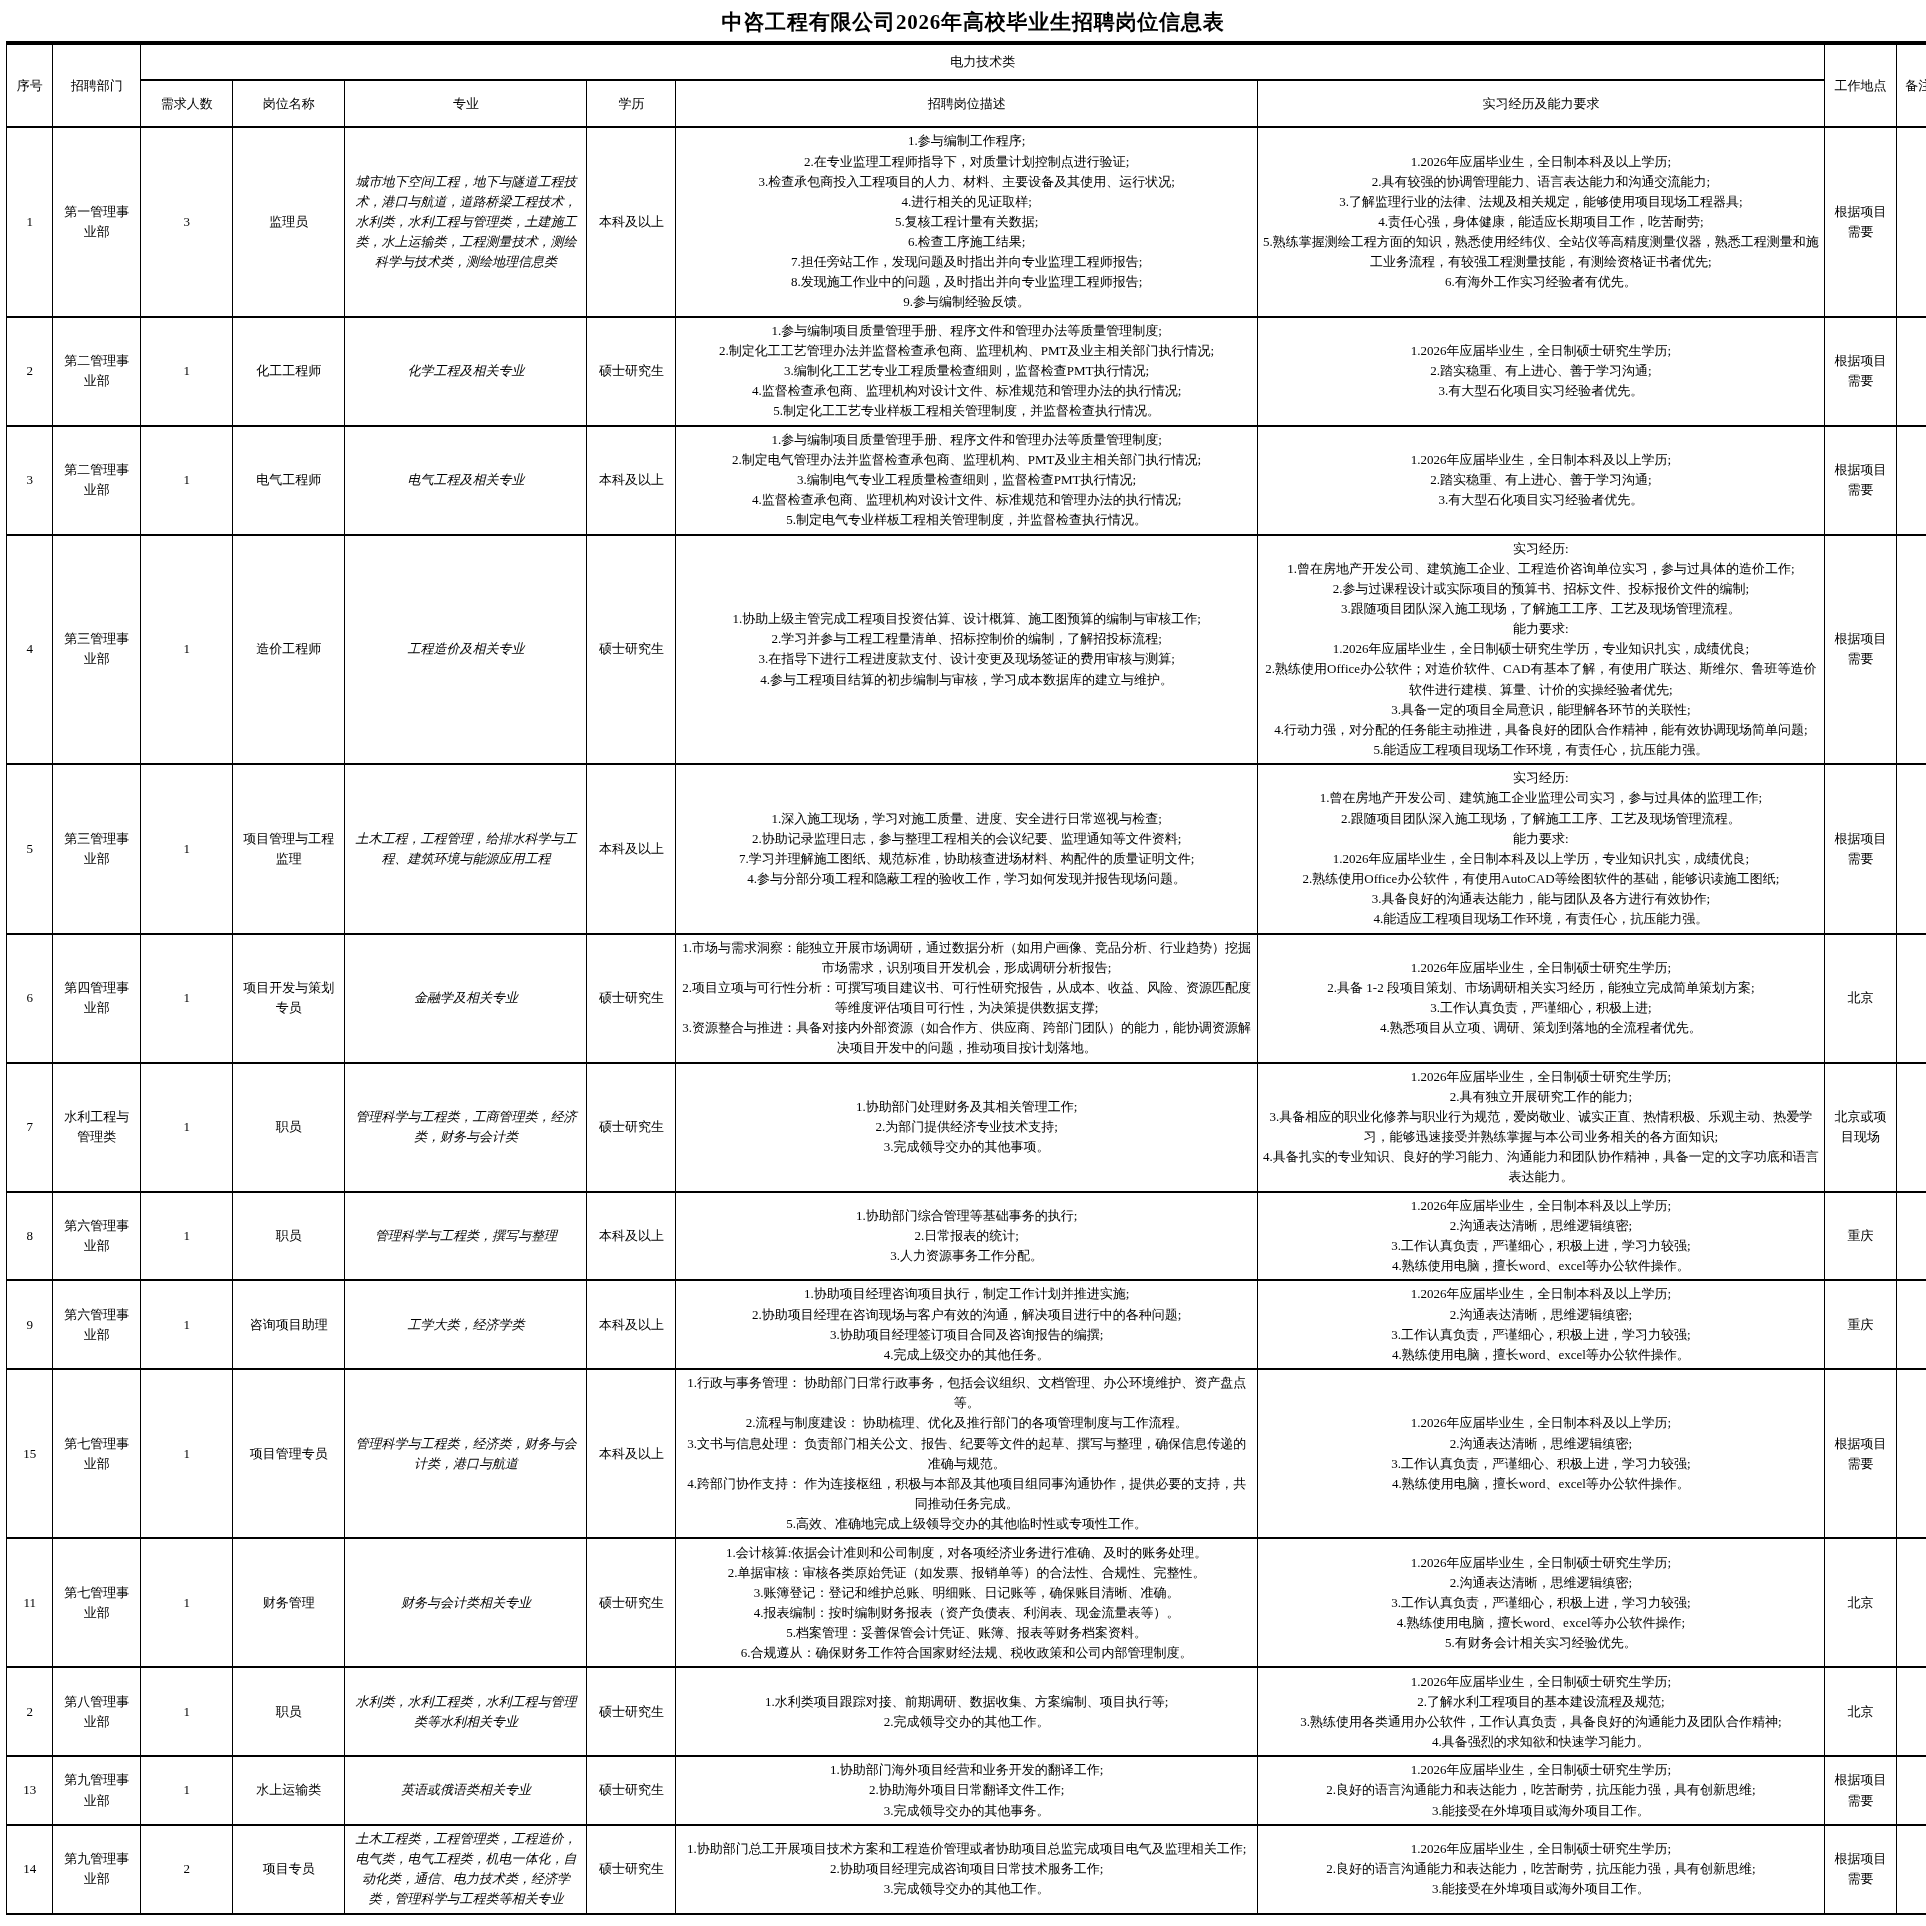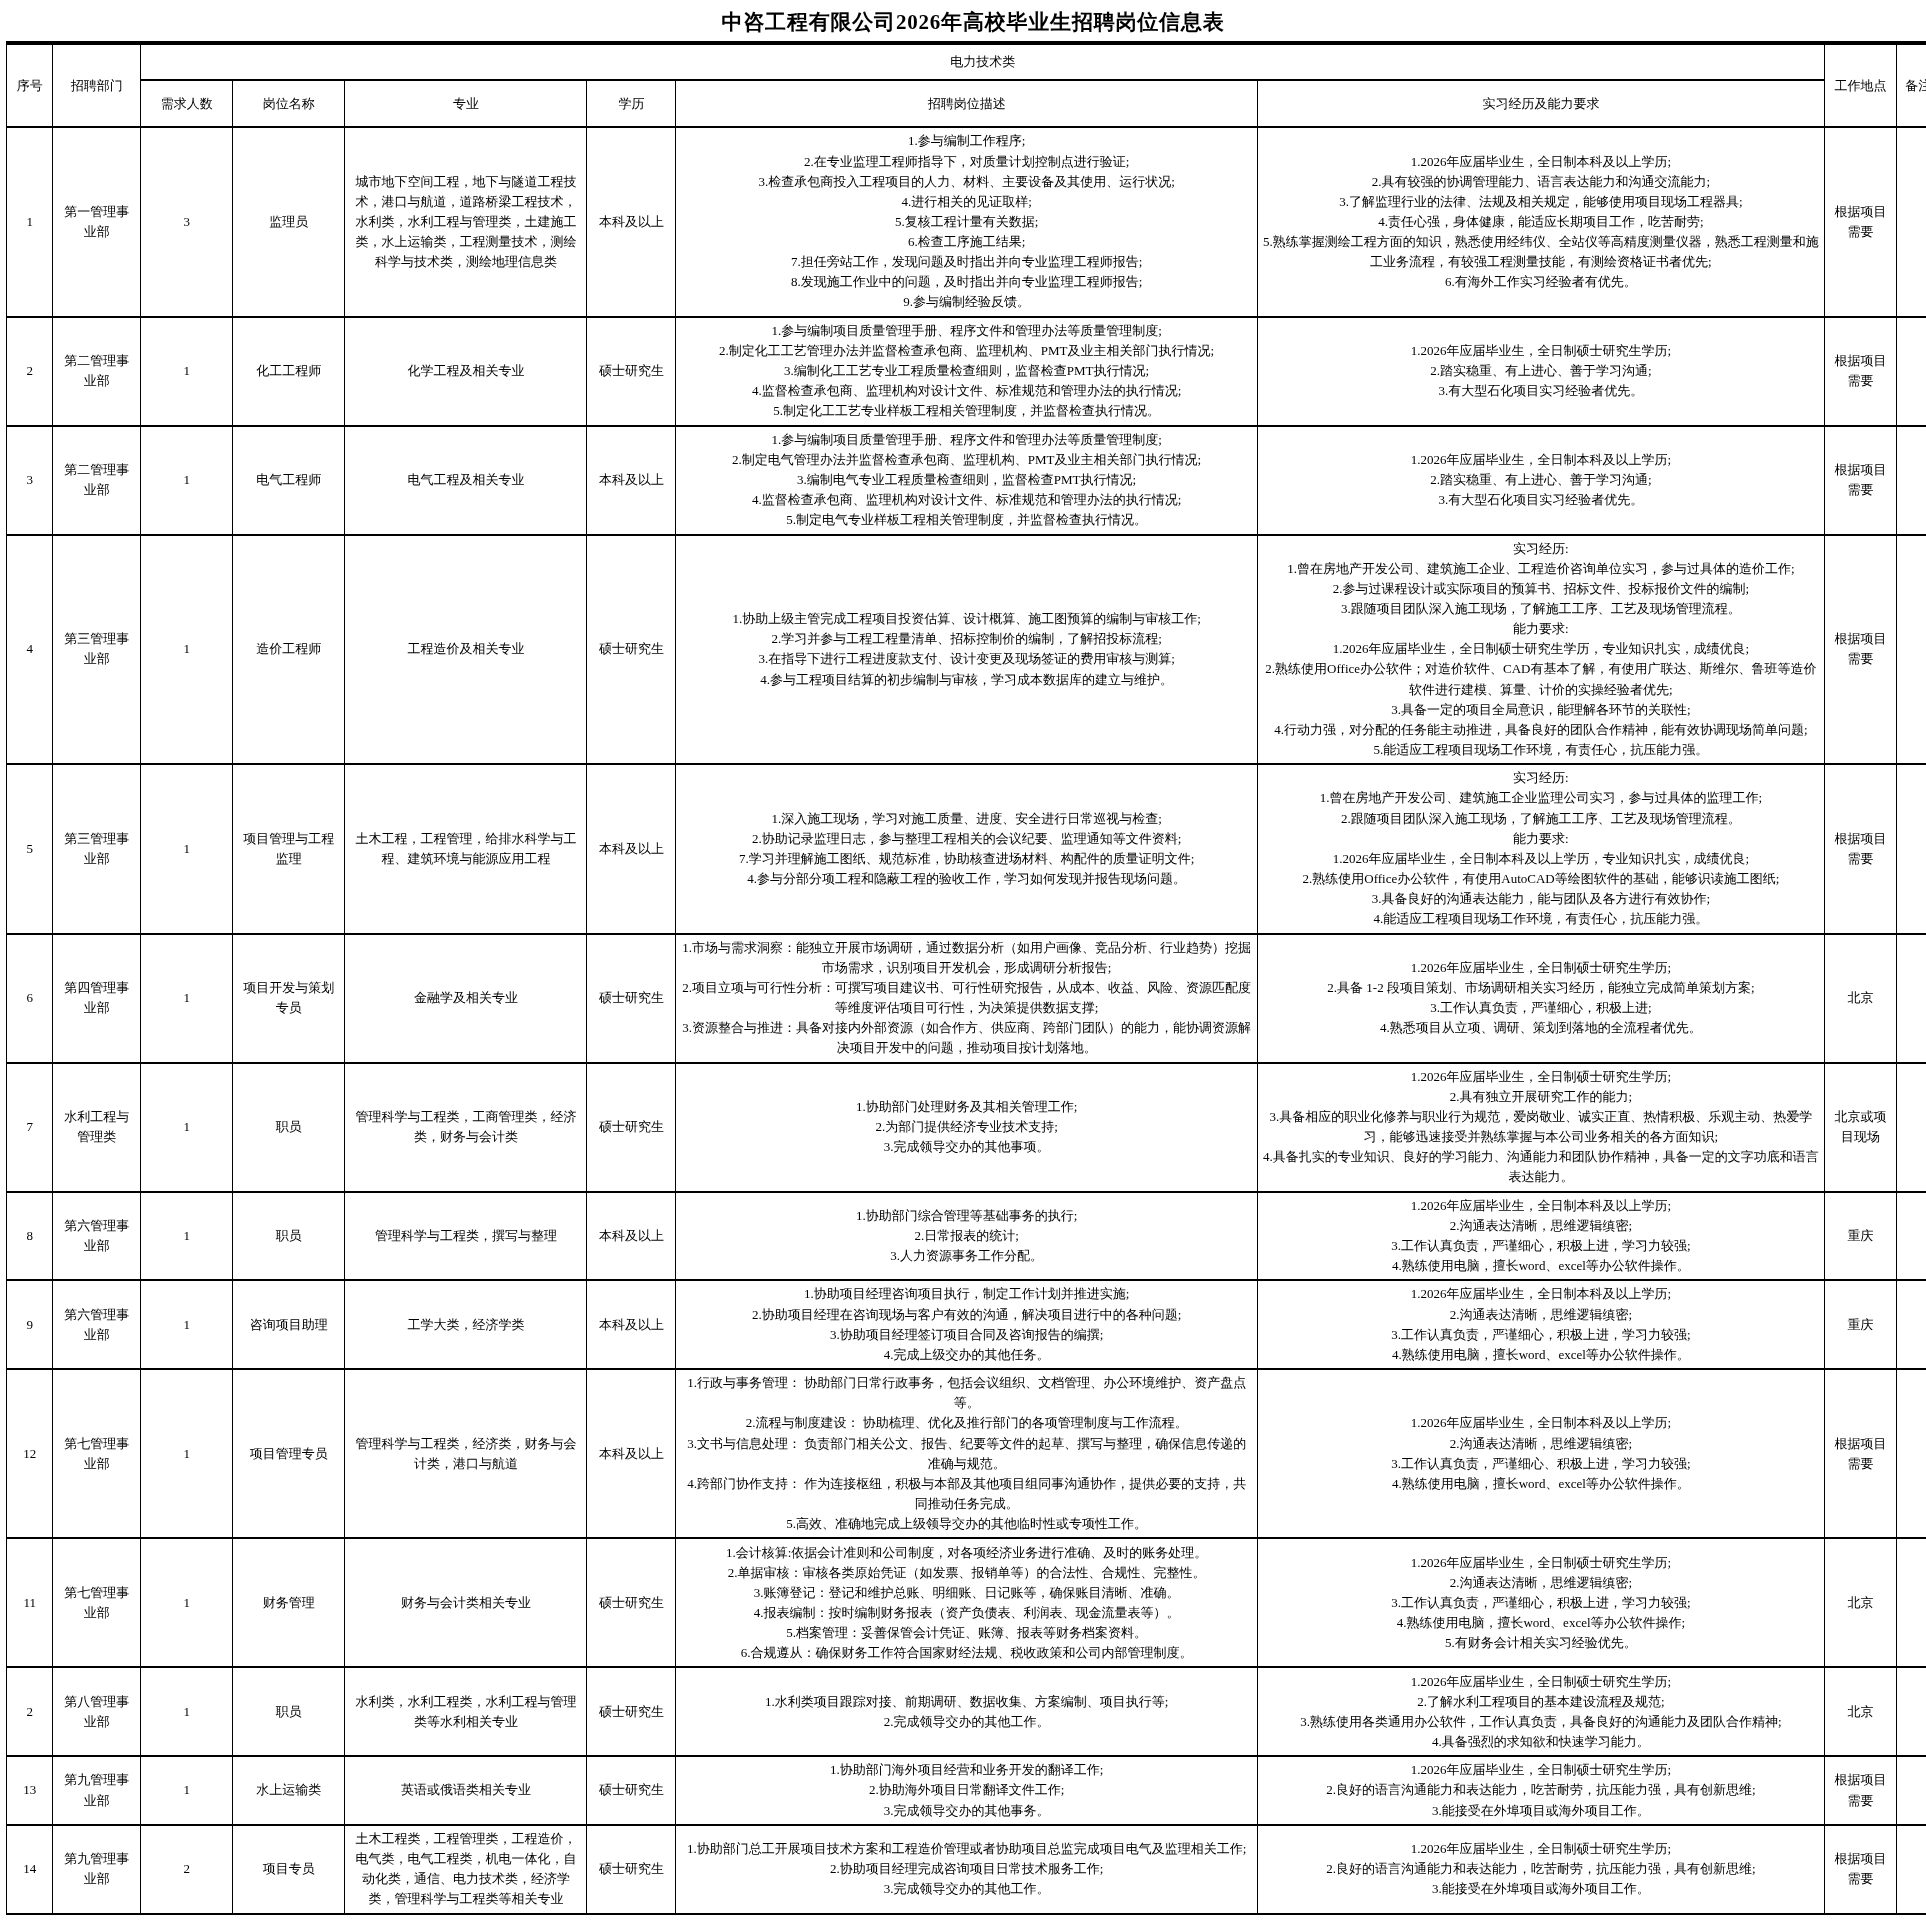--- a/index.html
+++ b/index.html
@@ -9,21 +9,21 @@
   table.jobs td,table.jobs th{
     border-left:1.2px solid #000;border-right:1.2px solid #000;
     border-top:2.7px solid #000;border-bottom:2.7px solid #000;
     padding:3.1px 4.6px;text-align:center;vertical-align:middle;
     font-weight:normal;line-height:1.55;word-break:break-all;
   }
   table.jobs{border-top:4.2px solid #000;}
   .hdr-group{height:37px;}
   .hdr-sub th{height:39px;}
   td.lt{text-align:left;white-space:pre-line;line-height:1.62;padding:3.9px 5.4px;}
-  td.major{white-space:normal;}
+  td.major{white-space:normal;font-style:italic;}
   .c-seq{width:46px;}.c-dept{width:88px;}.c-count{width:92px;}.c-name{width:112px;}
   .c-major{width:242px;}.c-edu{width:89px;}.c-desc{width:581px;}.c-req{width:567px;}
   .c-loc{width:72px;}.c-rem{width:43px;}
 </style>
 </head>
 <body>
 
 <div class="page-title">中咨工程有限公司2026年高校毕业生招聘岗位信息表</div>
 
 <table class="jobs">
@@ -227,21 +227,21 @@
 3.协助项目经理签订项目合同及咨询报告的编撰;
 4.完成上级交办的其他任务。</td>
     <td class="lt">1.2026年应届毕业生，全日制本科及以上学历;
 2.沟通表达清晰，思维逻辑缜密;
 3.工作认真负责，严谨细心，积极上进，学习力较强;
 4.熟练使用电脑，擅长word、excel等办公软件操作。</td>
     <td>重庆</td>
     <td></td>
   </tr>
       <tr>
-    <td>12</td>
+    <td>15</td>
     <td>第七管理事业部</td>
     <td>1</td>
     <td>项目管理专员</td>
     <td class="lt major">管理科学与工程类，经济类，财务与会计类，港口与航道</td>
     <td>本科及以上</td>
     <td class="lt">1.行政与事务管理：  协助部门日常行政事务，包括会议组织、文档管理、办公环境维护、资产盘点等。
 2.流程与制度建设：  协助梳理、优化及推行部门的各项管理制度与工作流程。
 3.文书与信息处理：  负责部门相关公文、报告、纪要等文件的起草、撰写与整理，确保信息传递的准确与规范。
 4.跨部门协作支持：  作为连接枢纽，积极与本部及其他项目组同事沟通协作，提供必要的支持，共同推动任务完成。
 5.高效、准确地完成上级领导交办的其他临时性或专项性工作。</td>

